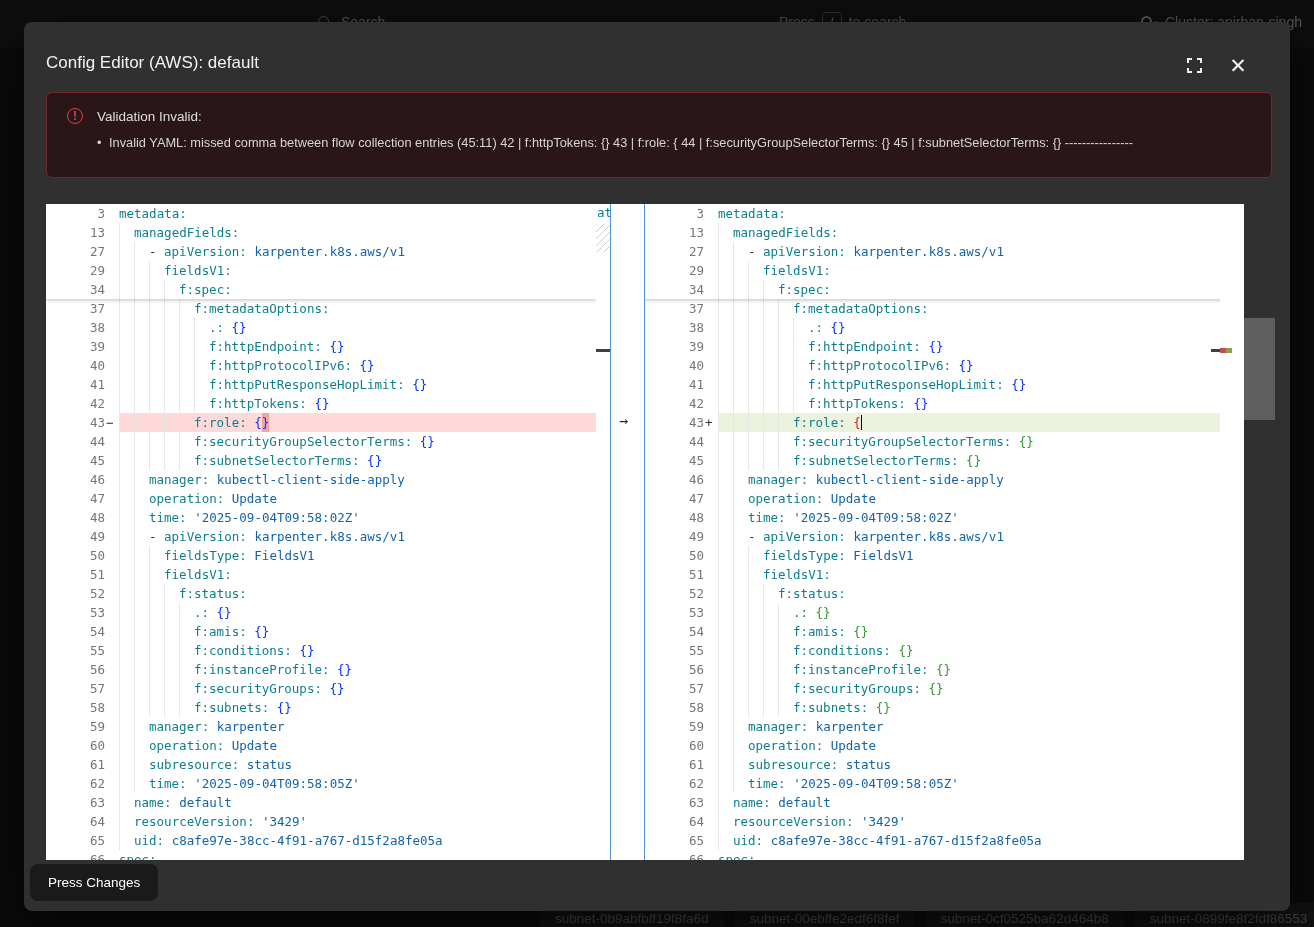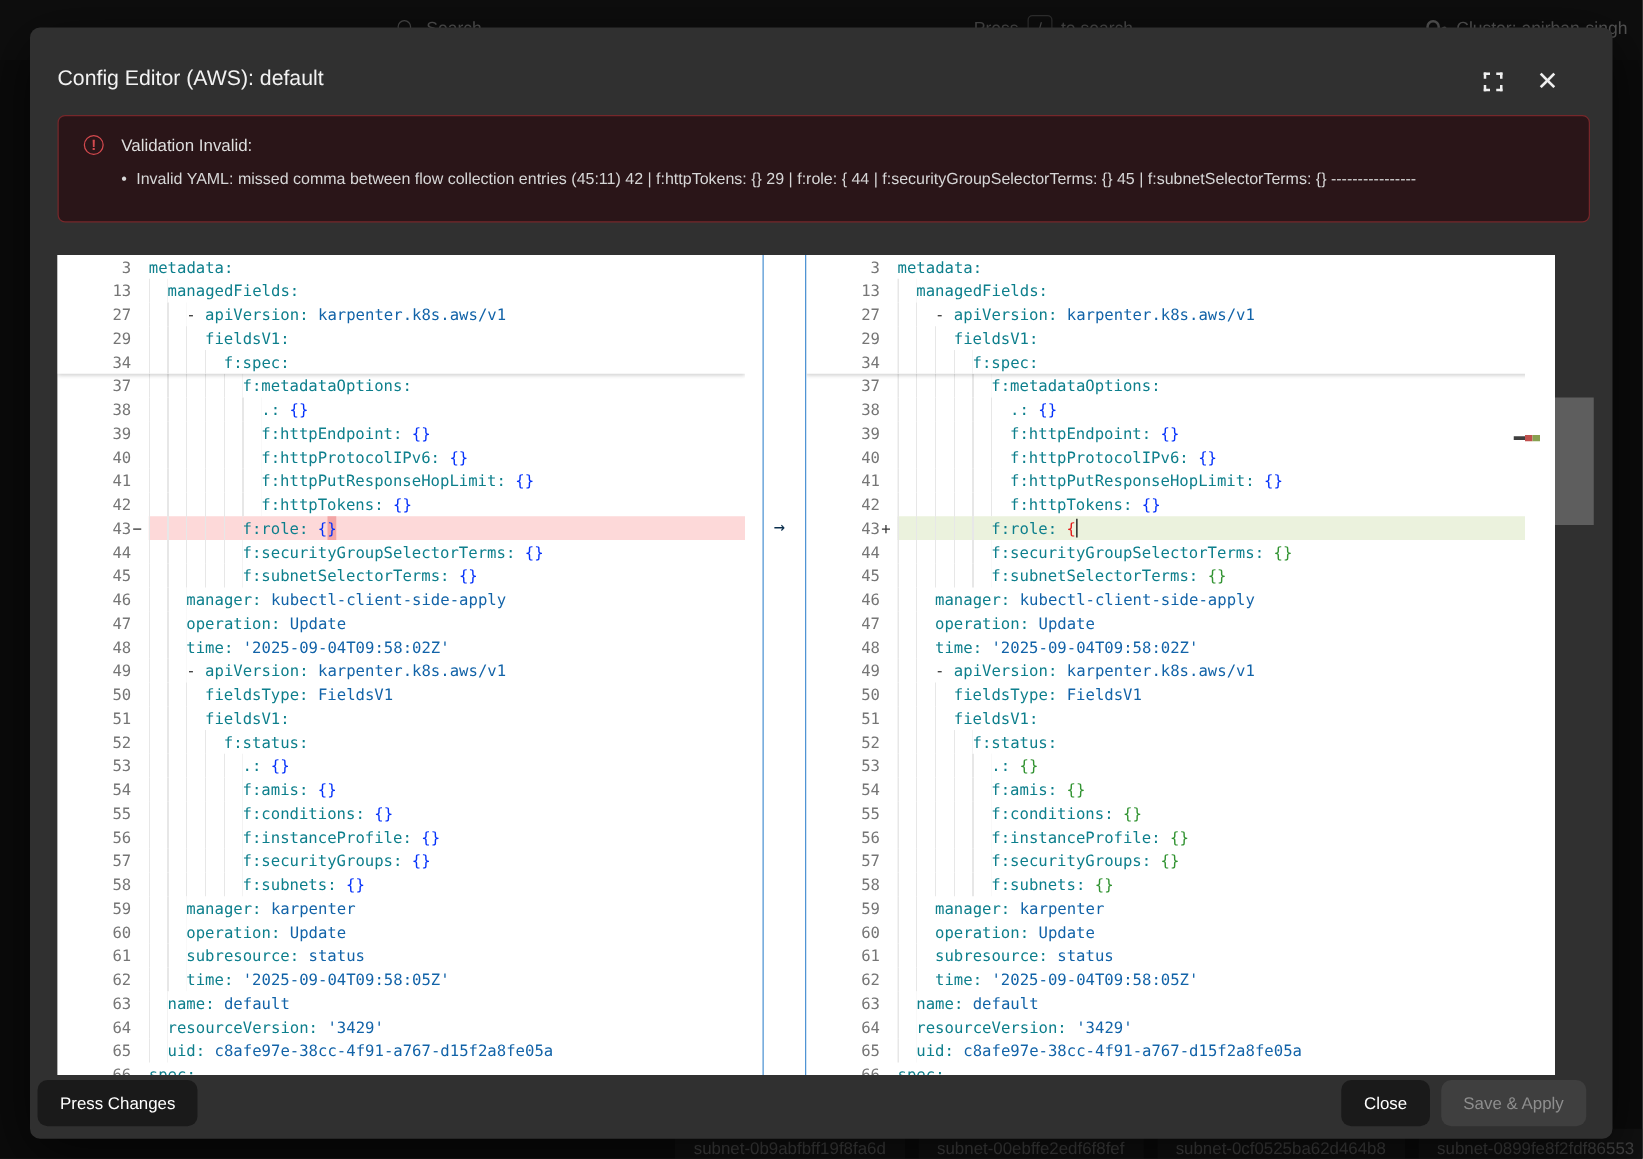--- a/index.html
+++ b/index.html
@@ -150,21 +150,21 @@
           <span>✕</span>
         </div>
       </div>
     </div>
 
     <div class="banner">
       <span class="banner-ico">!</span>
       <div class="banner-head">Validation Invalid:</div>
       <div class="banner-msg">
         <span class="banner-bullet">•</span>
-        <span>Invalid YAML: missed comma between flow collection entries (45:11) 42 | f:httpTokens: {} 29 | f:role: { 44 | f:securityGroupSelectorTerms: {} 45 | f:subnetSelectorTerms: {} ----------------</span><br>
+        <span>Invalid YAML: missed comma between flow collection entries (45:11) 42 | f:httpTokens: {} 43 | f:role: { 44 | f:securityGroupSelectorTerms: {} 45 | f:subnetSelectorTerms: {} ----------------</span><br>
       </div>
     </div>
 
     <div class="editor">
       <div class="pane pane-left">
         <div class="sticky" id="sticky-left">
             <div class="cl"><span class="ln">3</span><span class="sign"></span><span class="lc"><span class="ind" style="width: 0px;"></span><span class="k">metadata:</span></span></div>
             <div class="cl"><span class="ln">13</span><span class="sign"></span><span class="lc"><span class="ind" style="width: 15px;"></span><span class="k">managedFields:</span></span></div>
             <div class="cl"><span class="ln">27</span><span class="sign"></span><span class="lc"><span class="ind" style="width: 30px;"></span><span class="p">- </span><span class="k">apiVersion:</span><span class="p"> </span><span class="v">karpenter.k8s.aws/v1</span></span></div>
             <div class="cl"><span class="ln">29</span><span class="sign"></span><span class="lc"><span class="ind" style="width: 45px;"></span><span class="k">fieldsV1:</span></span></div>
@@ -197,20 +197,25 @@
             <div class="cl"><span class="ln">60</span><span class="sign"></span><span class="lc"><span class="ind" style="width: 30px;"></span><span class="k">operation:</span><span class="p"> </span><span class="v">Update</span></span></div>
             <div class="cl"><span class="ln">61</span><span class="sign"></span><span class="lc"><span class="ind" style="width: 30px;"></span><span class="k">subresource:</span><span class="p"> </span><span class="v">status</span></span></div>
             <div class="cl"><span class="ln">62</span><span class="sign"></span><span class="lc"><span class="ind" style="width: 30px;"></span><span class="k">time:</span><span class="p"> </span><span class="v">'2025-09-04T09:58:05Z'</span></span></div>
             <div class="cl"><span class="ln">63</span><span class="sign"></span><span class="lc"><span class="ind" style="width: 15px;"></span><span class="k">name:</span><span class="p"> </span><span class="v">default</span></span></div>
             <div class="cl"><span class="ln">64</span><span class="sign"></span><span class="lc"><span class="ind" style="width: 15px;"></span><span class="k">resourceVersion:</span><span class="p"> </span><span class="v">'3429'</span></span></div>
             <div class="cl"><span class="ln">65</span><span class="sign"></span><span class="lc"><span class="ind" style="width: 15px;"></span><span class="k">uid:</span><span class="p"> </span><span class="v">c8afe97e-38cc-4f91-a767-d15f2a8fe05a</span></span></div>
             <div class="cl"><span class="ln">66</span><span class="sign"></span><span class="lc"><span class="ind" style="width: 0px;"></span><span class="k">spec:</span></span></div>
           </div>
       </div>
 
+      <div class="ruler-left">
+        <span class="ruler-at">at</span>
+        <div class="hatch"></div>
+        <div class="dash-mark" style="top:145px;"></div>
+      </div>
 
       <div class="gutter">
         <div class="revert-arrow">→</div>
       </div>
 
       <div class="pane pane-right">
         <div class="sticky" id="sticky-right">
             <div class="cl"><span class="ln">3</span><span class="sign"></span><span class="lc"><span class="ind" style="width: 0px;"></span><span class="k">metadata:</span></span></div>
             <div class="cl"><span class="ln">13</span><span class="sign"></span><span class="lc"><span class="ind" style="width: 15px;"></span><span class="k">managedFields:</span></span></div>
             <div class="cl"><span class="ln">27</span><span class="sign"></span><span class="lc"><span class="ind" style="width: 30px;"></span><span class="p">- </span><span class="k">apiVersion:</span><span class="p"> </span><span class="v">karpenter.k8s.aws/v1</span></span></div>
@@ -254,19 +259,15 @@
           <div class="mark-red"></div>
           <div class="mark-green"></div>
         </div>
       </div>
     </div>
 
     <div class="scroll-slider"></div>
 
     <div class="modal-footer">
       <button class="btn btn-dark">Press Changes</button>
-      <div class="footer-right">
-        <button class="btn btn-dark">Close</button>
-        <button class="btn btn-disabled">Save &amp; Apply</button>
-      </div>
     </div>
   </div>
 </div>
 
 </body></html>

